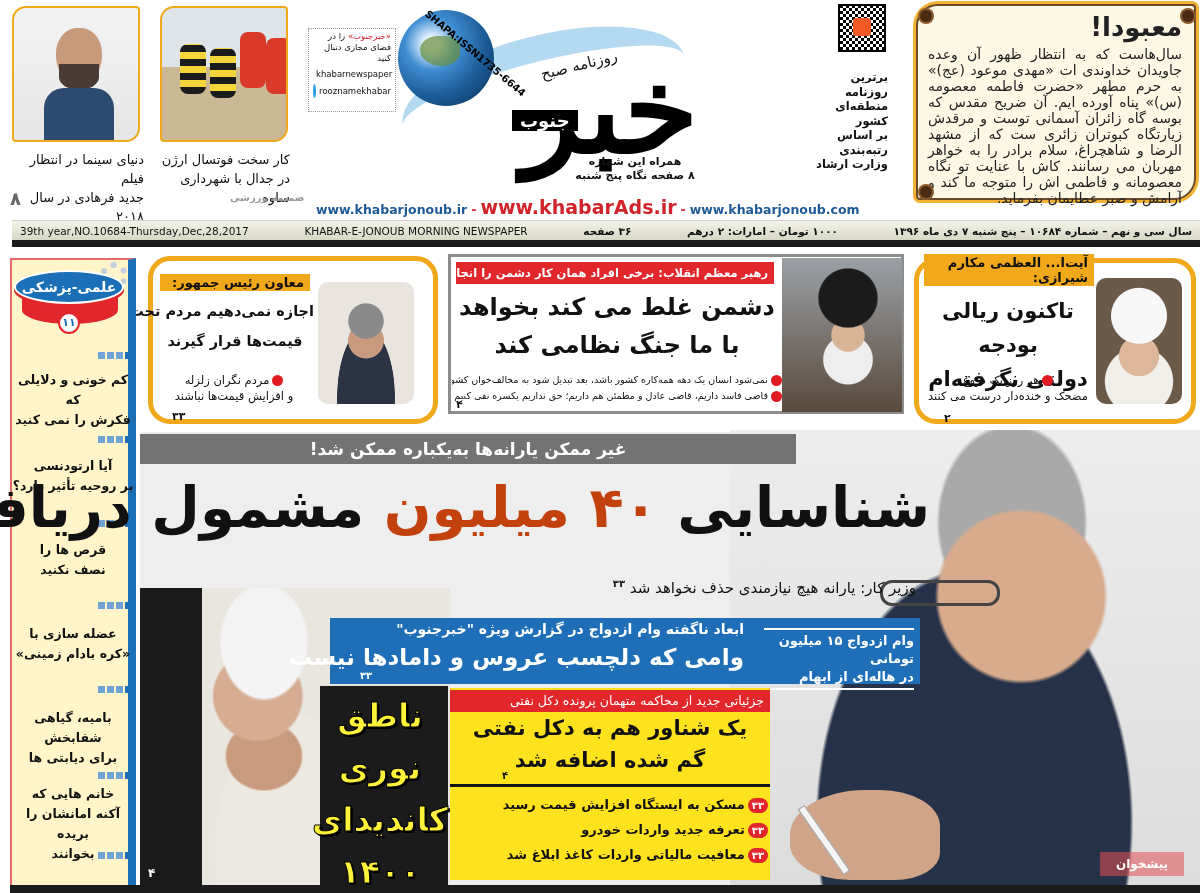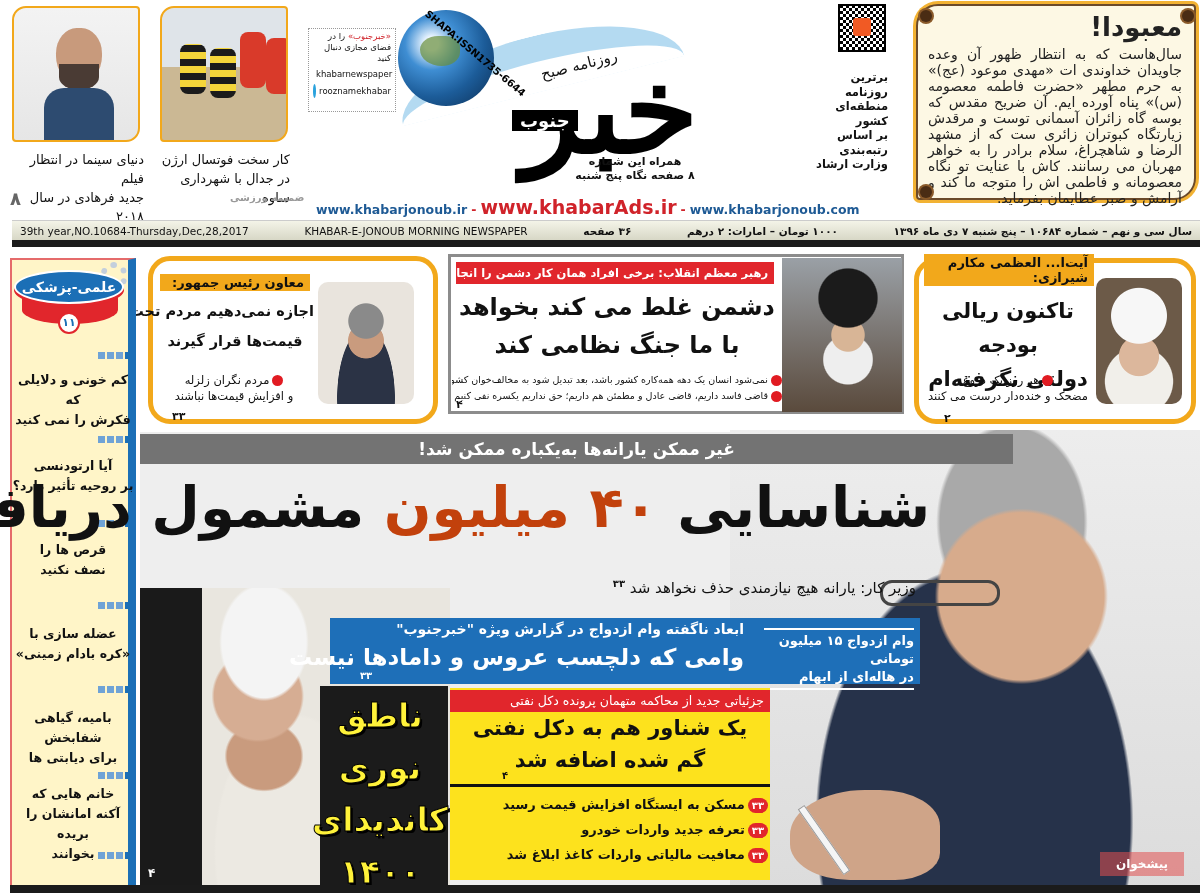--- a/index.html
+++ b/index.html
@@ -76,21 +76,21 @@
   .sidebar-swoosh { left: 22px; top: 296px; width: 96px; height: 28px; border-radius: 0 0 50% 50%; background: #e1262c; }
   .sidebar-num { left: 58px; top: 312px; width: 22px; height: 22px; border-radius: 50%; background: #fff; border: 2px solid #e1262c; font-size: 11px; font-weight: bold; text-align: center; line-height: 18px; color: #1b6fb6; }
   .gear { left: 100px; top: 262px; width: 28px; height: 28px; border-radius: 50%; border: 6px dotted #c3cfdc; }
   .dots { display: flex; gap: 2px; justify-content: flex-end; }
   .dots span { width: 7px; height: 7px; background: #6fa3d6; }
   .dots span:last-child { background: #1b6fb6; }
   .side-item { width: 122px; text-align: center; font-size: 12.5px; font-weight: bold; line-height: 20px; color: #111; }
 
   
   .main-area { left: 140px; top: 432px; width: 1060px; height: 458px; background: #eeeeee; }
-  .kicker { left: 140px; top: 434px; width: 873px; height: 30px; background: #737373; color: #fff; font-size: 17px; font-weight: bold; text-align: center; line-height: 30px; direction: rtl; }
+  .kicker { left: 140px; top: 434px; width: 656px; height: 30px; background: #737373; color: #fff; font-size: 17px; font-weight: bold; text-align: center; line-height: 30px; direction: rtl; }
   .headline { left: 140px; top: 470px; width: 790px; font-size: 56px; font-weight: bold; line-height: 76px; direction: rtl; text-align: center; letter-spacing: -2px; font-family: "DejaVu Sans", sans-serif; white-space: nowrap; }
   .headline .red { color: #c2410c; }
   .deck { left: 296px; top: 578px; width: 620px; font-size: 15px; direction: rtl; text-align: right; color: #111; }
 
   .minister { left: 730px; top: 430px; width: 470px; height: 462px; background:
       radial-gradient(ellipse at 62% 36%, #d7ab8c 0 20%, transparent 21%),
       radial-gradient(ellipse at 60% 20%, #a9a9a9 0 18%, transparent 19%),
       radial-gradient(ellipse at 52% 85%, #26324a 0 45%, transparent 46%),
       linear-gradient(180deg, #ededed, #dcdcdc); }
   .minister-glasses { left: 880px; top: 580px; width: 120px; height: 26px; border: 3px solid #444; border-radius: 12px; }

